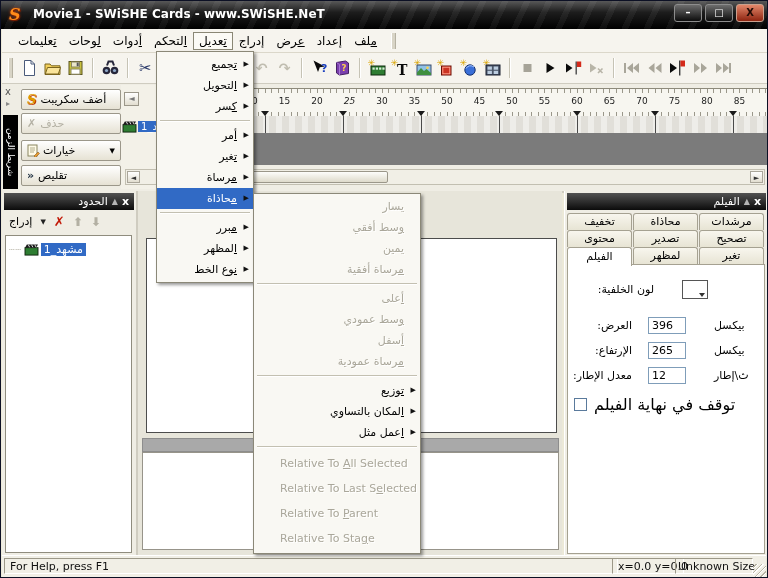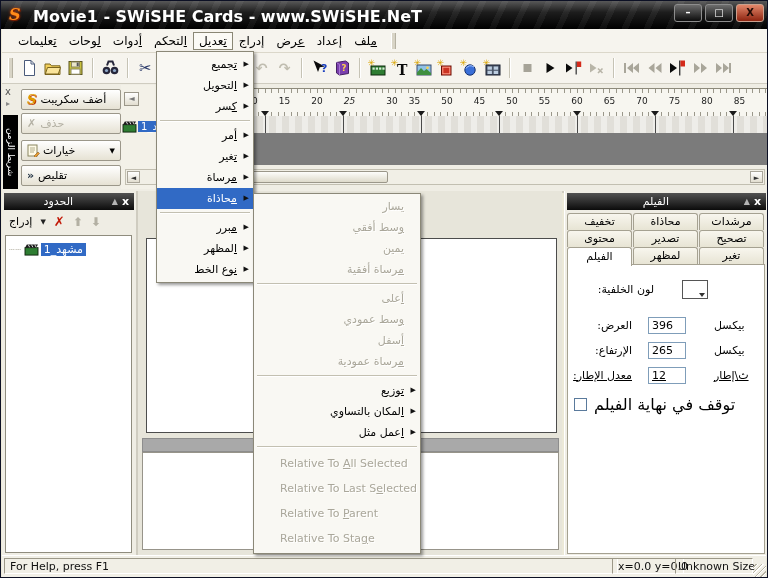--- a/index.html
+++ b/index.html
@@ -8,21 +8,21 @@
        border:1px solid #0c1024;box-sizing:border-box}
   
   .titlebar{position:absolute;left:0;top:0;width:768px;height:28px;
     background:linear-gradient(180deg,#585858 0%,#1d1d1d 40%,#000 100%)}
   .titlebar::after{content:"";position:absolute;inset:0;
     background:repeating-linear-gradient(115deg,transparent 0 14px,rgba(255,255,255,.05) 14px 20px)}
   .app-icon{position:absolute;left:8px;top:4px;width:19px;height:19px;z-index:2;
     font:italic bold 16px "DejaVu Serif",serif;color:#ff8c1a;
     text-shadow:1px 1px 0 #7a1c00,0 0 3px #d43c00;line-height:19px}
   .title-text{position:absolute;left:32px;top:6px;z-index:2;color:#fff;
-    font-size:16px;font-weight:bold;white-space:nowrap}
+    font-size:12px;font-weight:bold;white-space:nowrap}
   .win-btns{position:absolute;right:5px;top:3px;display:flex;gap:3px;z-index:2}
   .win-btn{width:28px;height:18px;border-radius:3px;border:1px solid #8d8d8d;
     font:bold 10px "DejaVu Sans",sans-serif;color:#fff;text-align:center;line-height:16px;
     background:linear-gradient(#6d6d6d,#0c0c0c);box-sizing:border-box}
   .win-btn.close{background:linear-gradient(#e2876a,#8e2410);color:#200a04;border-color:#caa08e}
   
   .menubar{position:absolute;left:1px;top:28px;width:765px;height:24px;
     background:#f6f4ee;border-bottom:1px solid #dbd7ca;display:flex;align-items:center;
     padding-left:10px;box-sizing:border-box}
   .menu-item{font-size:12px;color:#000;padding:2px 6px;direction:rtl;white-space:nowrap}
@@ -81,21 +81,21 @@
   .tls-arrow{position:absolute;top:1px;width:13px;height:12px;font-size:7px;color:#333;
     text-align:center;line-height:12px;background:linear-gradient(#fff,#e2ded0);border:1px solid #aaa69a;box-sizing:border-box}
   .tls-arrow.left{left:1px}.tls-arrow.right{right:1px}
   .tls-thumb{position:absolute;left:36px;top:1px;width:226px;height:12px;border-radius:2px;
     background:linear-gradient(#fdfdfb,#dedacb);border:1px solid #9b978a;box-sizing:border-box}
   .grip3{position:absolute;left:98px;top:2px;width:9px;height:7px;display:flex;gap:1px}
   .grip3 i{width:1px;height:7px;background:#9b978a;border-right:1px solid #fff}
   
   .panel-titlebar{height:17px;background:linear-gradient(#525252,#0b0b0b);color:#fff;
     font-size:11px;display:flex;align-items:center;padding:0 5px;gap:4px}
-  .panel-titlebar .pt-title{flex:1;direction:rtl;text-align:center;line-height:17px}
+  .panel-titlebar .pt-title{flex:1;direction:rtl;text-align:right;line-height:17px}
   .pt-pin{color:#b5b5b5;font-size:8px}
   .pt-x{color:#fff;font-size:11px;font-weight:bold;line-height:11px}
   .outline{position:absolute;left:1px;top:190px;width:136px;height:367px;background:#efede4;
     border-right:2px solid #cfccc0;box-sizing:border-box}
   .outline .panel-titlebar{margin:2px 2px 0 2px}
   .outline-toolbar{height:23px;display:flex;align-items:center;gap:8px;padding:0 7px;font-size:11px}
   .ot-del{color:#c21807;font-weight:bold;font-size:13px}
   .ot-up,.ot-dn{color:#b3b0a3;font-weight:bold;font-size:12px}
   .ot-caret{font-size:7px;color:#222}
   .outline-tree{position:absolute;left:3px;right:4px;top:44px;bottom:5px;background:#fff;
@@ -430,21 +430,21 @@
     </div>
 
     <div class="frames">
       <div class="ruler" id="ruler">
         <div class="ticks-top"></div>
         <div class="ticks-bottom"></div>
       <span class="rnum" style="left: 93px;">10</span>
           <span class="rnum" style="left: 125.5px;">15</span>
           <span class="rnum" style="left: 158px;">20</span>
           <span class="rnum" style="left: 190.5px; font-style: italic;">25</span>
-          <span class="rnum" style="left: 233px;">30</span>
+          <span class="rnum" style="left: 223px;">30</span>
           <span class="rnum" style="left: 255.5px;">35</span>
           <span class="rnum" style="left: 288px;">50</span>
           <span class="rnum" style="left: 320.5px;">45</span>
           <span class="rnum" style="left: 353px;">50</span>
           <span class="rnum" style="left: 385.5px;">55</span>
           <span class="rnum" style="left: 418px;">60</span>
           <span class="rnum" style="left: 450.5px;">65</span>
           <span class="rnum" style="left: 483px;">70</span>
           <span class="rnum" style="left: 515.5px;">75</span>
           <span class="rnum" style="left: 548px;">80</span>
@@ -544,21 +544,21 @@
           <div class="f-row" style="top: 50px;">
             <span class="f-label">العرض:</span>
             <input class="f-input" value="396" style="">
             <span class="f-unit">بيكسل</span>
           </div>
           <div class="f-row" style="top: 75px;">
             <span class="f-label">الإرتفاع:</span>
             <input class="f-input" value="265" style="">
             <span class="f-unit">بيكسل</span>
           </div>
-          <div class="f-row" style="top: 100px; text-decoration: underline;">
+          <div class="f-row" style="top: 100px;">
             <span class="f-label">معدل الإطار:</span>
             <input class="f-input" value="12" style="">
             <span class="f-unit">ث\إطار</span>
           </div>
         </div>
       <div class="cb-row" style="top:131px">
         <span class="checkbox"></span>
         <span class="cb-label">توقف في نهاية الفيلم</span>
       </div>
     </div>

